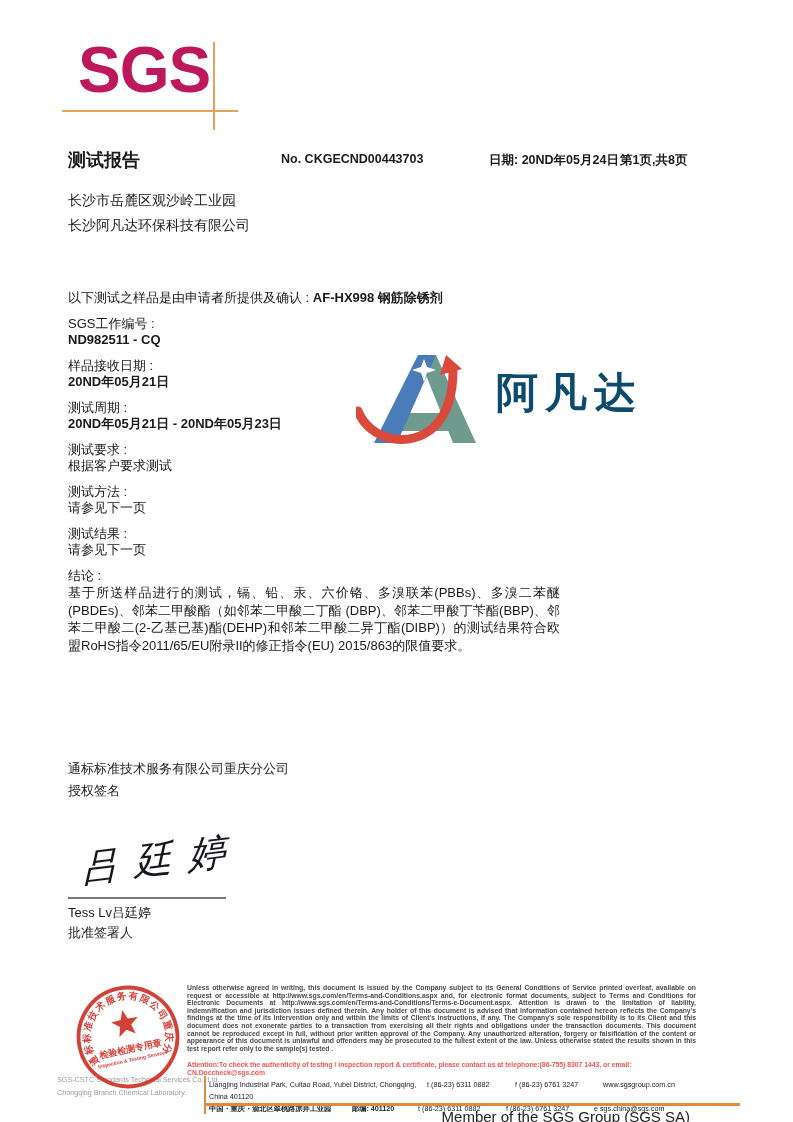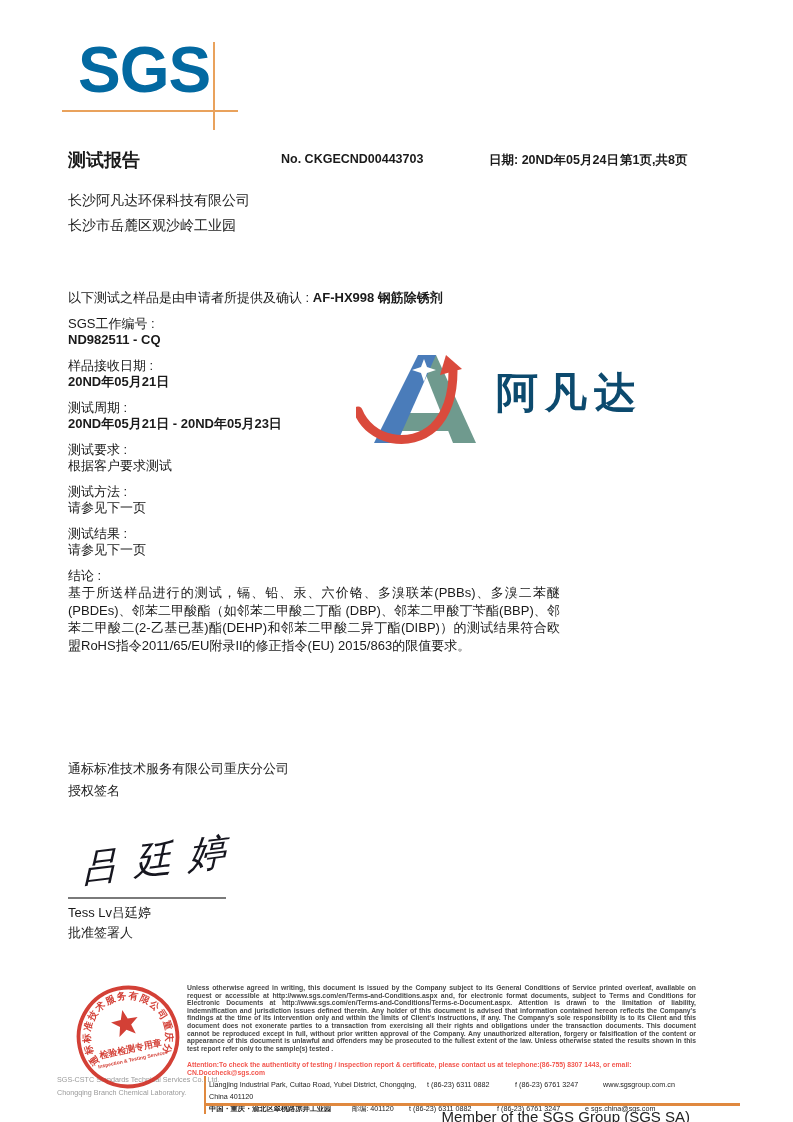--- a/index.html
+++ b/index.html
@@ -3,21 +3,21 @@
 <meta charset="utf-8">
 <style>
   html,body{margin:0;padding:0;background:#e8e8e8;}
   .page{
     position:relative;width:793px;height:1122px;background:#ffffff;
     margin:0 auto;overflow:hidden;
     font-family:"Liberation Sans","DejaVu Sans",sans-serif;color:#1a1a1a;
   }
   
   .sgs-logo{position:absolute;left:78px;top:30px;font-size:64px;font-weight:700;
-    color:#0369a1;letter-spacing:-1px;line-height:80px;}
+    color:#be185d;letter-spacing:-1px;line-height:80px;}
   .crop-h{position:absolute;left:62px;top:110px;width:176px;height:2px;background:#e9a25c;}
   .crop-v{position:absolute;left:213px;top:42px;width:2px;height:88px;background:#e9a25c;}
   
   .doc-title{position:absolute;left:68px;top:148px;font-size:18px;font-weight:700;}
   .report-no{position:absolute;left:281px;top:152px;font-size:12.5px;font-weight:600;}
   .report-date{position:absolute;left:489px;top:152px;font-size:12.5px;font-weight:600;}
   .page-info{position:absolute;left:620px;top:152px;font-size:12.5px;font-weight:600;}
   
   .applicant{position:absolute;left:68px;top:188px;font-size:14px;line-height:25px;}
   
@@ -43,21 +43,21 @@
   .stamp{position:absolute;left:71px;top:980px;width:114px;height:114px;transform:rotate(-12deg);opacity:.92;z-index:3;}
   .lab-en{position:absolute;left:57px;top:1073px;font-size:7.2px;line-height:13px;color:#9a9a9a;z-index:2;}
   .disclaimer{position:absolute;left:187px;top:984px;width:509px;font-size:6.8px;line-height:7.6px;
     color:#4a4a4a;text-align:justify;font-weight:600;}
   .attention{position:absolute;left:187px;top:1061px;width:509px;font-size:6.8px;line-height:7.6px;
     color:#f2564e;font-weight:700;}
   .addr{position:absolute;left:209px;top:1079px;width:531px;font-size:7.2px;line-height:12px;color:#222;}
   .addr .arow{display:flex;justify-content:flex-end;}
   .addr .c-en{width:218px;}
   .addr .c-cn{width:143px;font-weight:700;}
-  .addr .c-post{width:57px;font-weight:400;}
+  .addr .c-post{width:66px;font-weight:700;}
   .addr .c-t{width:88px;}
   .addr .c-f{width:88px;}
   .addr .c-last{flex:1;}
   .vline{position:absolute;left:204px;top:1076px;width:2px;height:38px;background:#e0893f;}
   .hline{position:absolute;left:204px;top:1103px;width:536px;height:2.5px;background:#e0893f;}
   .member{position:absolute;top:1108px;right:103px;font-size:15px;color:#222;}
 </style>
 </head>
 <body>
 
@@ -66,22 +66,22 @@
   <div class="sgs-logo">SGS</div>
   <div class="crop-h"></div>
   <div class="crop-v"></div>
 
   <div class="doc-title">测试报告</div>
   <div class="report-no">No. CKGECND00443703</div>
   <div class="report-date">日期: 20ND年05月24日</div>
   <div class="page-info">第1页,共8页</div>
 
   <div class="applicant">
+    <div>长沙市岳麓区观沙岭工业园</div>
     <div>长沙阿凡达环保科技有限公司</div>
-    <div>长沙市岳麓区观沙岭工业园</div>
   </div>
 
   <div class="watermark">
     <svg width="134" height="92" viewBox="0 0 134 92">
       <polygon points="42,58 100,58 108,76 34,76" fill="#6f9a8e"></polygon>
       <polygon points="62,0 80,0 120,88 97,88" fill="#6f9a8e"></polygon>
       <polygon points="62,0 80,0 41,88 18,88" fill="#4a7cba"></polygon>
       <polygon points="68,4 71,12 80,15 71,18 68,27 65,18 56,15 65,12" fill="#ffffff"></polygon>
       <path d="M2,56 C14,86 54,94 78,72 C92,58 97,36 97,16" fill="none" stroke="#da4a3c" stroke-width="9" stroke-linecap="round"></path>
       <polygon points="90,0 106,14 84,20" fill="#da4a3c"></polygon>

